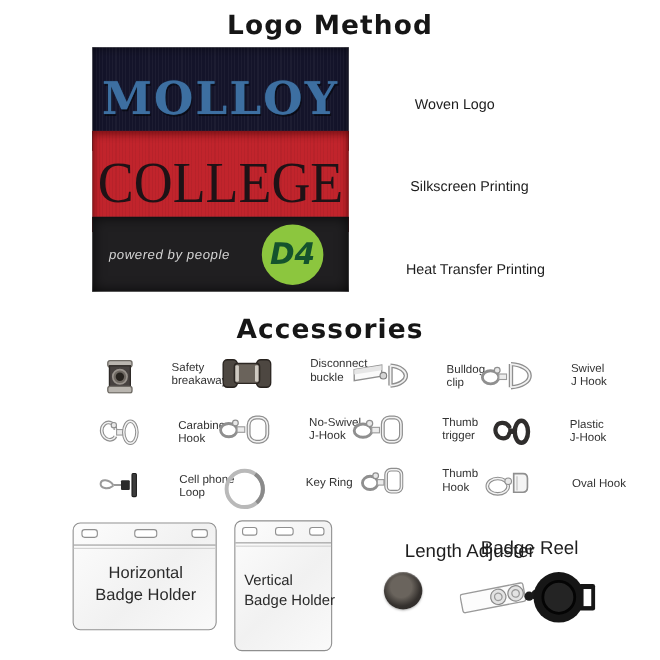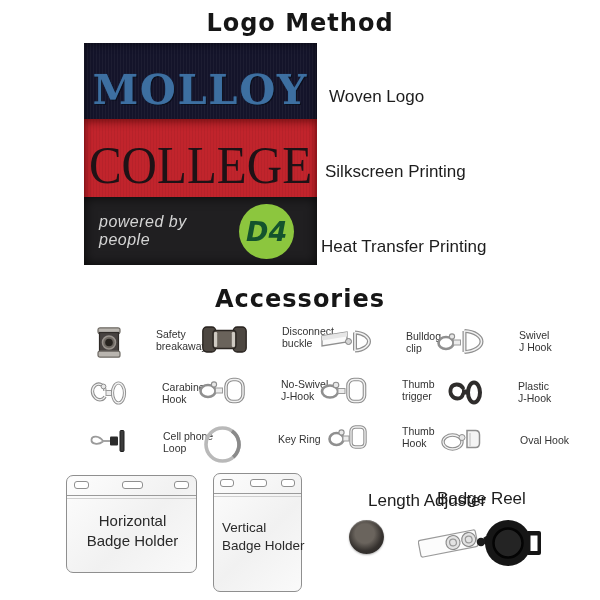--- a/index.html
+++ b/index.html
@@ -15,25 +15,25 @@
         box-shadow:inset 0 0 10px rgba(0,0,0,.6);}
   .woven-text{font-family:"DejaVu Serif",serif;font-weight:bold;font-size:41px;color:#3d6fa1;
         letter-spacing:2px;text-shadow:0 0 1px #2a5580, 1px 1px 0 rgba(0,0,0,.55);}
   .swatch-silkscreen{top:119px;height:92px;background:#c1242c;
         background-image:repeating-linear-gradient(90deg,rgba(0,0,0,.05) 0 1px,transparent 1px 3px);
         box-shadow:inset 0 4px 7px rgba(60,0,0,.45), inset 0 -4px 7px rgba(60,0,0,.45);}
   .silkscreen-text{font-family:"Liberation Serif",serif;font-size:49px;color:#1e1216;line-height:1;
         transform:scaleY(1.08);letter-spacing:0px;}
   .swatch-heat{top:197px;height:68px;background:#201f21;justify-content:flex-start;padding:0;
         box-shadow:inset 0 0 12px rgba(0,0,0,.8);}
-  .powered-text{font-style:italic;font-size:16px;color:#d4d4d4;letter-spacing:.5px;margin-left:15px;}
+  .powered-text{font-style:italic;font-size:12px;color:#d4d4d4;letter-spacing:.5px;margin-left:15px;}
   .d4-badge{width:56px;height:55px;border-radius:50%;background:#8cc63e;color:#14532d;
         display:flex;align-items:center;justify-content:center;margin-left:auto;margin-right:23px;
         font-weight:bold;font-style:italic;font-size:27px;font-family:"DejaVu Sans",sans-serif;}
-  .method-label{position:absolute;font-size:17px;color:#1d1d1d;}
+  .method-label{position:absolute;font-size:13px;color:#1d1d1d;margin-left:48px;}
 
   
   .acc-item{position:absolute;display:flex;align-items:flex-start;gap:28px;}
   .acc-label{font-size:10.5px;line-height:11.5px;color:#333333;white-space:pre-line;margin-left:7px;margin-top:2px;}
   .acc-label.mid{margin-top:9px;}
 
   
   .holder{position:absolute;border:1.5px solid #8f8f8f;border-radius:7px;
         background:linear-gradient(135deg,#fdfdfd 0%,#f1f1f1 55%,#fafafa 100%);box-sizing:border-box;}
   .holder-flap{position:relative;height:19px;border-bottom:1.5px solid #9a9a9a;}

